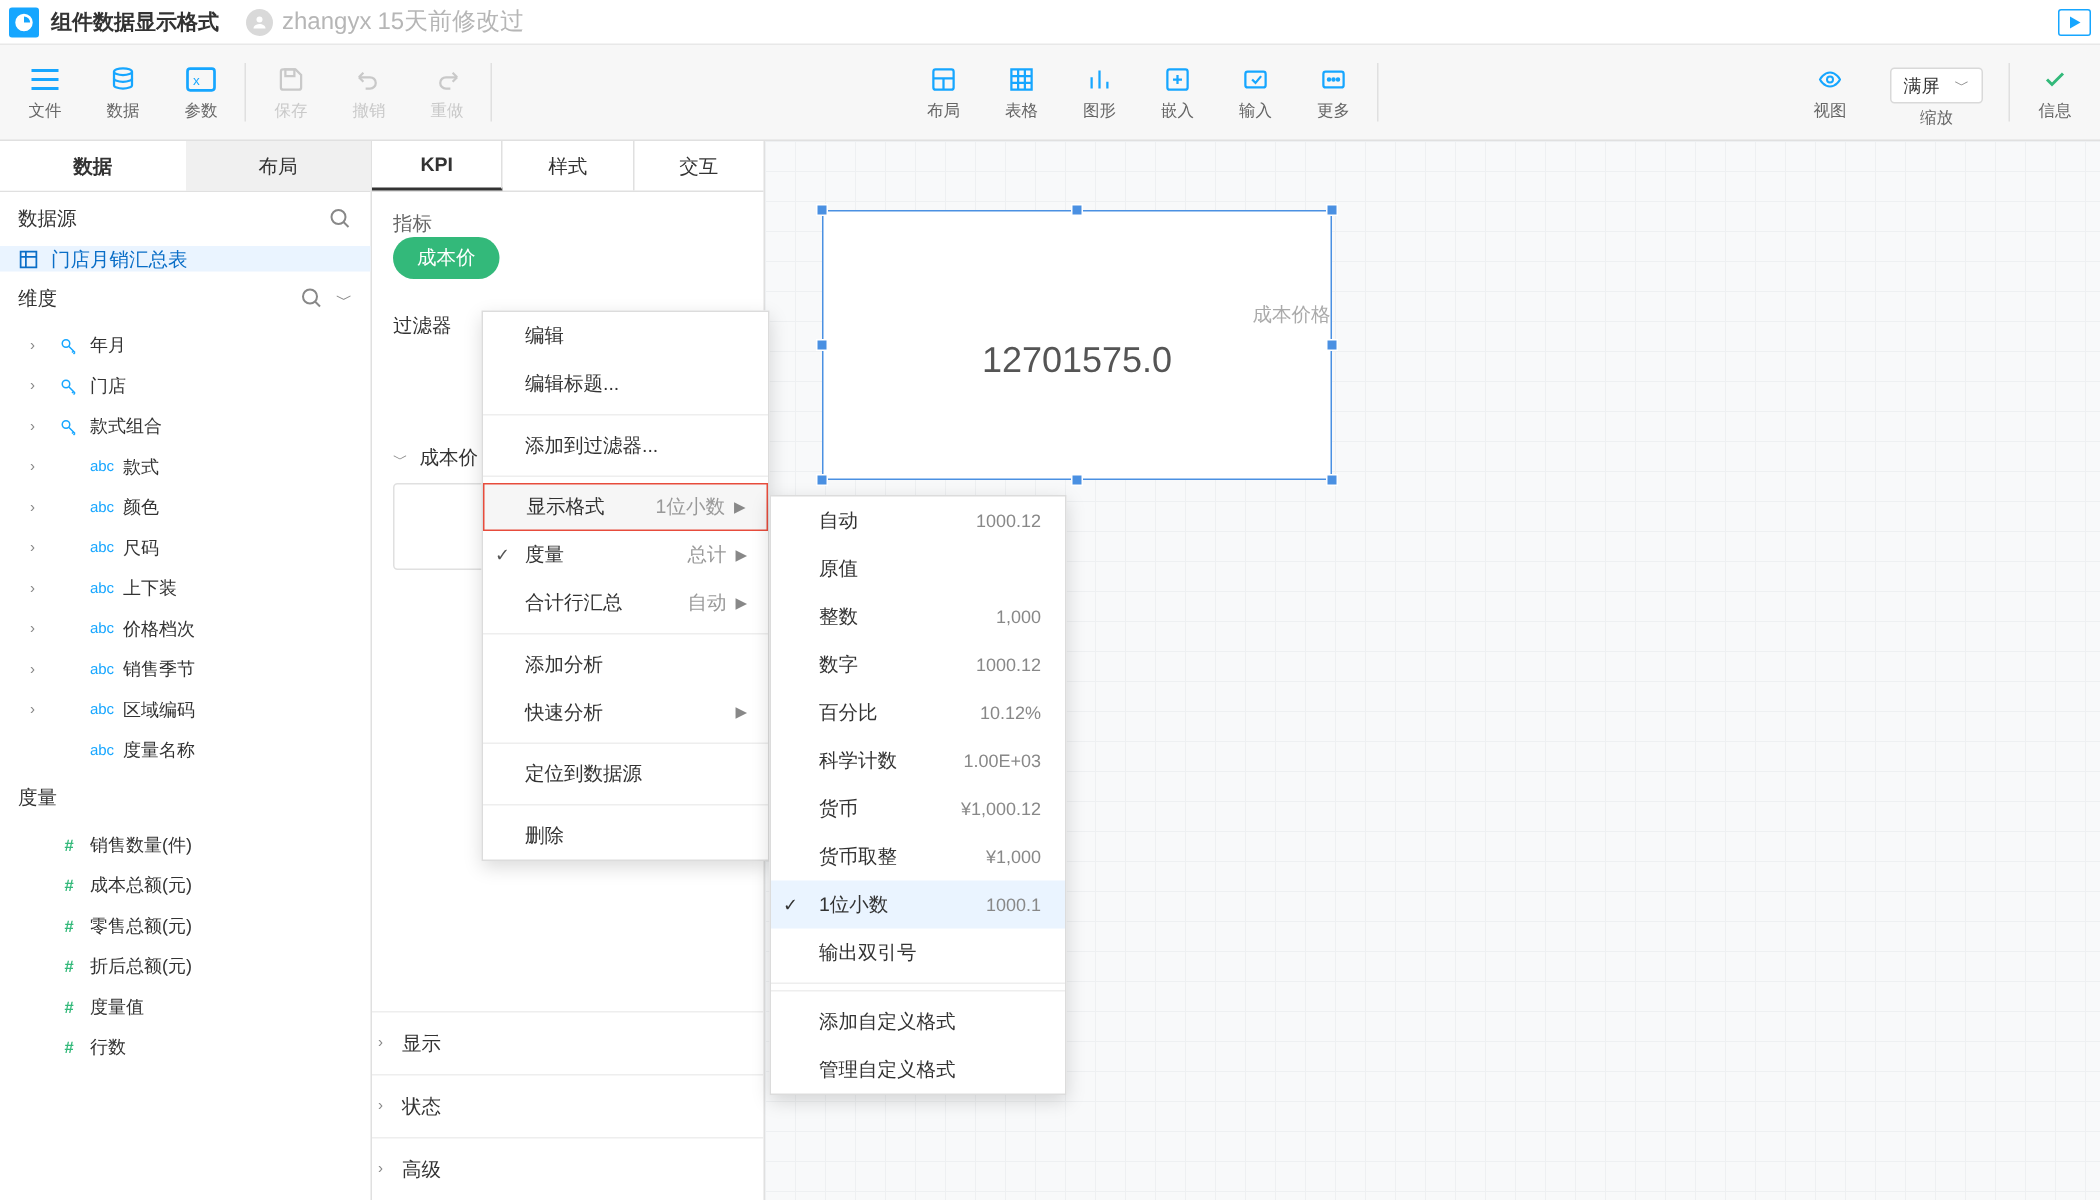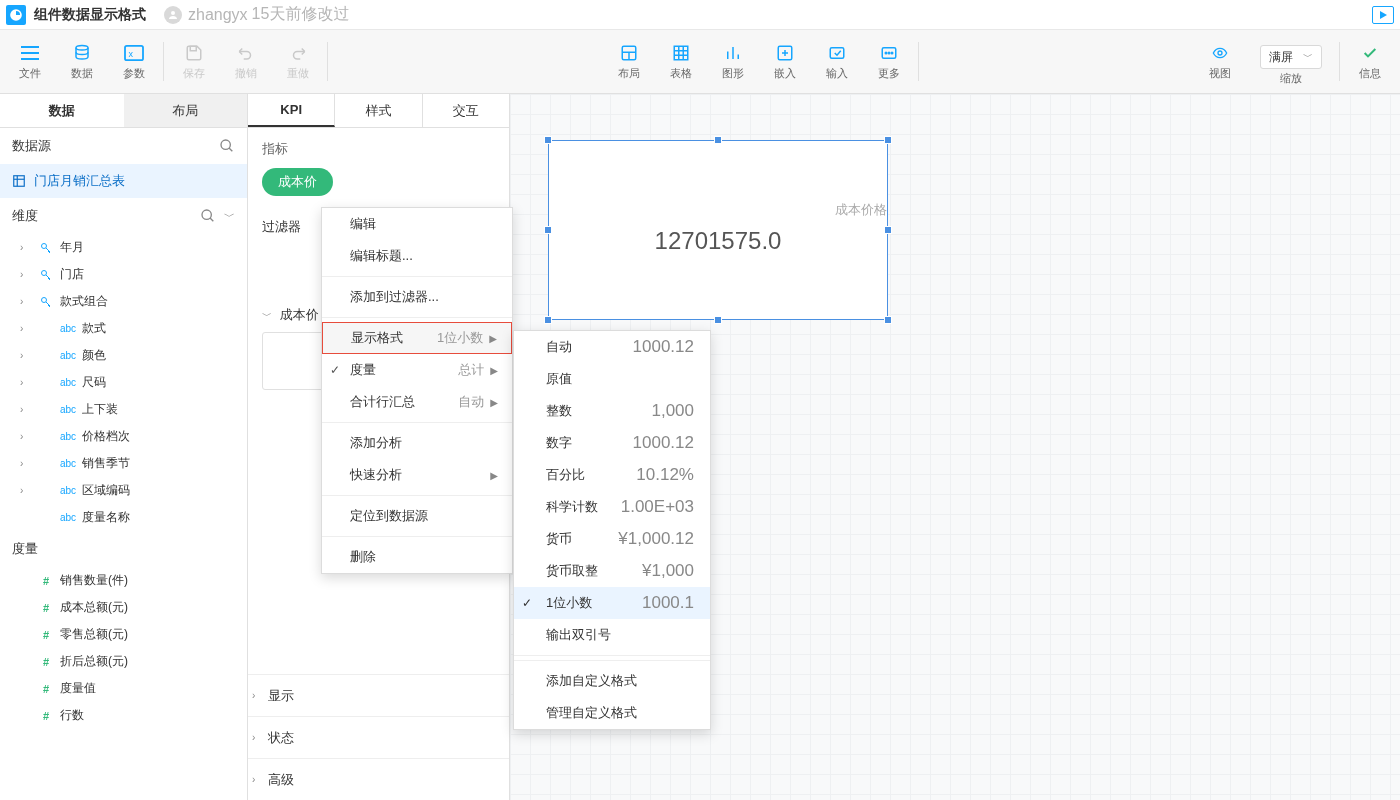--- a/index.html
+++ b/index.html
@@ -30,39 +30,39 @@
 
 .main { display: flex; height: calc(800px - 30px - 64px); }
 
 
 .left-panel { width: 248px; border-right: 1px solid #e0e0e0; display: flex; flex-direction: column; background: #fff; }
 .left-tabs { display: flex; height: 34px; border-bottom: 1px solid #e0e0e0; }
 .left-tabs .tab { flex: 1; display: flex; align-items: center; justify-content: center; font-size: 13px; cursor: pointer; background: #f0f0f0; }
 .left-tabs .tab.active { background: #fff; font-weight: 600; }
 .section-hdr { height: 36px; display: flex; align-items: center; padding: 0 12px; font-size: 13px; color: #333; }
 .section-hdr .sp { flex: 1; }
-.ds-item { height: 34px; display: flex; align-items: center; padding: 0 12px; background: #eaf4ff; color: #0a6ec7; cursor: pointer; }
+.ds-item { height: 17px; display: flex; align-items: center; padding: 0 12px; background: #eaf4ff; color: #0a6ec7; cursor: pointer; }
 .ds-item .ico { margin-right: 8px; }
 .dim-list, .meas-list { flex: 0 0 auto; }
 .tree-item { height: 27px; display: flex; align-items: center; padding-left: 20px; cursor: pointer; }
 .tree-item .caret { width: 12px; color: #888; font-size: 10px; }
 .tree-item .type-ico { width: 16px; margin: 0 6px; font-size: 11px; display: inline-flex; justify-content: center; }
 .tree-item .type-ico.dim { color: #16a6ff; }
 .tree-item .type-ico.abc { color: #16a6ff; font-size: 10px; font-weight: 500; margin-left: 28px; }
 .tree-item .type-ico.meas { color: #33b97a; font-weight: bold; }
 .tree-item .lbl { font-size: 12px; color: #333; }
 
 
 .props-panel { width: 262px; border-right: 1px solid #e0e0e0; background: #fff; display: flex; flex-direction: column; position: relative; justify-content: center; }
 .props-tabs { display: flex; height: 34px; border-bottom: 1px solid #e0e0e0; }
 .props-tabs .tab { flex: 1; display: flex; align-items: center; justify-content: center; font-size: 13px; cursor: pointer; border-right: 1px solid #e0e0e0; }
 .props-tabs .tab:last-child { border-right: none; }
 .props-tabs .tab.active { font-weight: 600; border-bottom: 2px solid #333; }
 .props-body { padding: 12px 14px; }
-.props-label { font-size: 13px; color: #666; margin-bottom: 10px; }
+.props-label { font-size: 13px; color: #666; }
 .pill { background: #33b97a; color: #fff; border-radius: 14px; height: 28px; display: inline-flex; align-items: center; padding: 0 16px; font-size: 13px; }
 .props-sec { font-size: 13px; color: #333; margin: 22px 0 8px; }
 .tip-box { border: 1px solid #e0e0e0; border-radius: 3px; height: 58px; display: flex; flex-direction: column; align-items: center; justify-content: center; gap: 4px; color: #666; }
 .acc-item { height: 42px; display: flex; align-items: center; border-top: 1px solid #eee; font-size: 13px; color: #333; cursor: pointer; padding: 0 4px; }
 .acc-item .caret { width: 16px; font-size: 10px; color: #888; }
 
 
 .canvas { flex: 1; background: #f8f9fa; position: relative; overflow: hidden;
   background-image: linear-gradient(#eef0f2 1px, transparent 1px), linear-gradient(90deg, #eef0f2 1px, transparent 1px);
   background-size: 20px 20px; }
@@ -81,21 +81,21 @@
 .ctx-menu .mi.hi { border: 1.5px solid #e74c3c; background: #f6f6f6; }
 .ctx-menu .mi .sp { flex: 1; }
 .ctx-menu .mi .val { color: #999; margin-right: 6px; }
 .ctx-menu .mi .arr { color: #888; font-size: 10px; }
 .ctx-menu .sep { height: 1px; background: #eee; margin: 4px 0; }
 
 .ctx-menu.m2 { left: 513px; top: 330px; width: 198px; }
 .ctx-menu.m2 .mi { justify-content: space-between; padding: 0 16px 0 32px; }
 .ctx-menu.m2 .mi.sel { background: #eaf4ff; }
 .ctx-menu.m2 .mi.sel .ck { color: #333; }
-.ctx-menu.m2 .mi .ex { color: #888; font-size: 17px; }
+.ctx-menu.m2 .mi .ex { color: #888; font-size: 12px; }
 
 svg { display: block; }
 </style>
 </head>
 <body>
 
 <div class="titlebar">
   <div class="logo">
     <svg viewBox="0 0 24 24" fill="#fff">
         <path d="M12 2a10 10 0 100 20 10 10 0 000-20zm0 3a7 7 0 017 7h-7V5z"></path>

